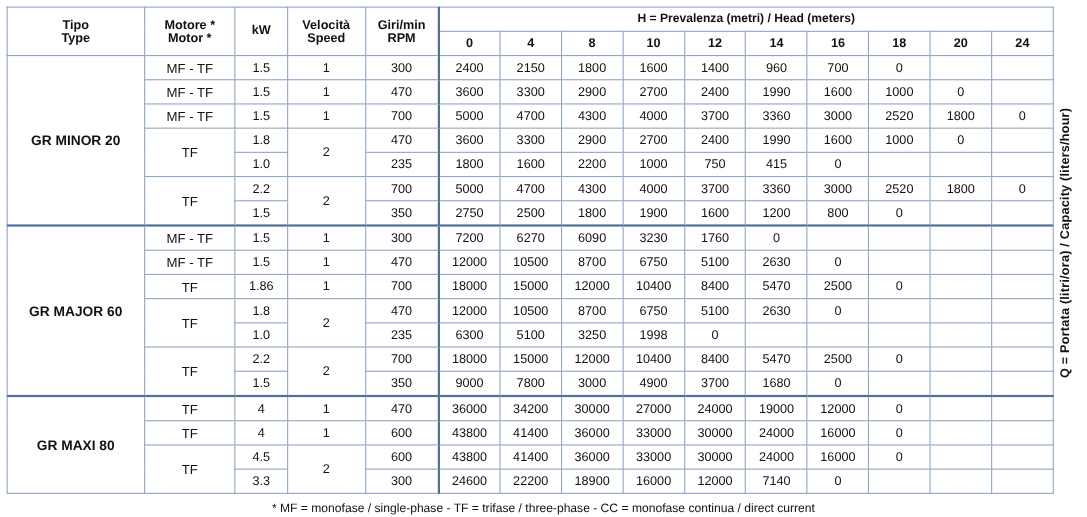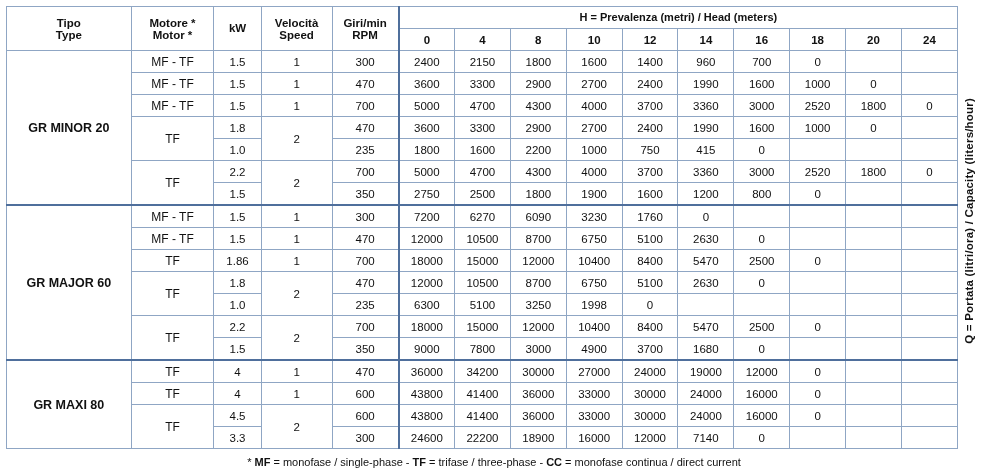--- a/index.html
+++ b/index.html
@@ -89,21 +89,21 @@
     letter-spacing: 0.2px;
   }
   .footnote {
     position: absolute;
     left: 0;
     right: 0;
     bottom: 8px;
     text-align: center;
     font-size: 11px;
   }
-  .footnote b { font-weight: bold; }
+  .footnote b { font-weight: normal; }
 </style>
 </head>
 <body>
 
 <div id="page">
 
   <table class="spec">
     <colgroup>
       <col style="width:116px">
       <col style="width:77px">

